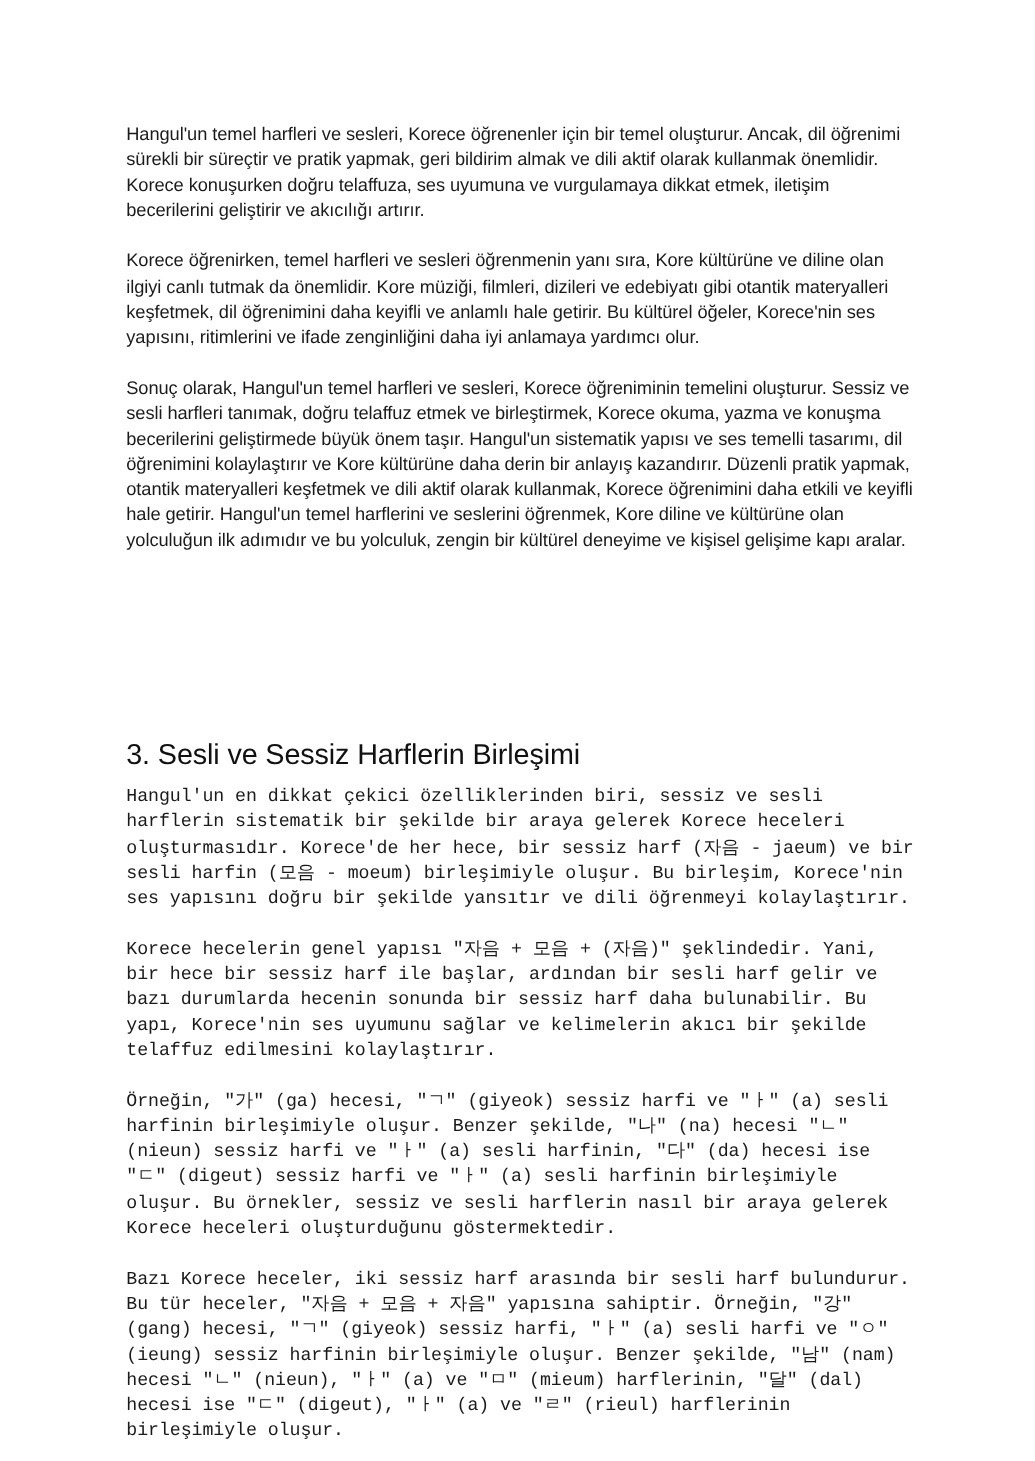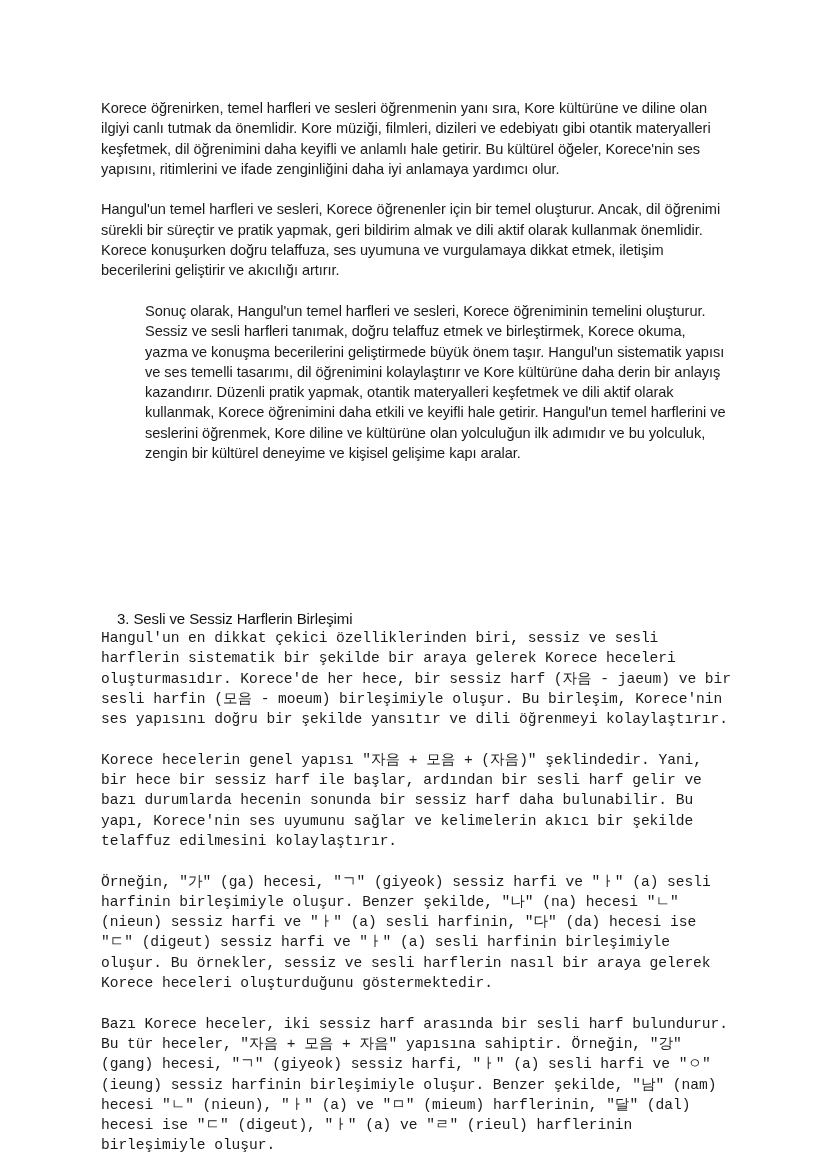--- a/index.html
+++ b/index.html
@@ -22,47 +22,46 @@
       width: 630px;
     }
     .para {
       font-size: 14.6px;
       line-height: 20.3px;
       margin: 0 0 20.3px 0;
       letter-spacing: -0.05px;
     }
     .para.last-before-heading {
       margin-bottom: 0;
-      margin-left: 44px;
     }
     .heading {
-      font-size: 15px;
+      font-size: 23px;
       font-weight: normal;
-      margin: 16px;
+      margin: 0;
       position: absolute;
       left: 101px;
       top: 588px;
       line-height: 30px;
       color: #111;
       letter-spacing: -0.1px;
     }
     .section2 {
       position: absolute;
       left: 101px;
       top: 628px;
       width: 630px;
       font-family: Liberation Mono, monospace;
     }
   </style>
 </head>
 <body>
 
 <div class="page">
+  <p class="para">Hangul'un temel harfleri ve sesleri, Korece öğrenenler için bir temel oluşturur. Ancak, dil öğrenimi sürekli bir süreçtir ve pratik yapmak, geri bildirim almak ve dili aktif olarak kullanmak önemlidir. Korece konuşurken doğru telaffuza, ses uyumuna ve vurgulamaya dikkat etmek, iletişim becerilerini geliştirir ve akıcılığı artırır.</p>
   <p class="para">Korece öğrenirken, temel harfleri ve sesleri öğrenmenin yanı sıra, Kore kültürüne ve diline olan ilgiyi canlı tutmak da önemlidir. Kore müziği, filmleri, dizileri ve edebiyatı gibi otantik materyalleri keşfetmek, dil öğrenimini daha keyifli ve anlamlı hale getirir. Bu kültürel öğeler, Korece'nin ses yapısını, ritimlerini ve ifade zenginliğini daha iyi anlamaya yardımcı olur.</p>
-  <p class="para">Hangul'un temel harfleri ve sesleri, Korece öğrenenler için bir temel oluşturur. Ancak, dil öğrenimi sürekli bir süreçtir ve pratik yapmak, geri bildirim almak ve dili aktif olarak kullanmak önemlidir. Korece konuşurken doğru telaffuza, ses uyumuna ve vurgulamaya dikkat etmek, iletişim becerilerini geliştirir ve akıcılığı artırır.</p>
   <p class="para last-before-heading">Sonuç olarak, Hangul'un temel harfleri ve sesleri, Korece öğreniminin temelini oluşturur. Sessiz ve sesli harfleri tanımak, doğru telaffuz etmek ve birleştirmek, Korece okuma, yazma ve konuşma becerilerini geliştirmede büyük önem taşır. Hangul'un sistematik yapısı ve ses temelli tasarımı, dil öğrenimini kolaylaştırır ve Kore kültürüne daha derin bir anlayış kazandırır. Düzenli pratik yapmak, otantik materyalleri keşfetmek ve dili aktif olarak kullanmak, Korece öğrenimini daha etkili ve keyifli hale getirir. Hangul'un temel harflerini ve seslerini öğrenmek, Kore diline ve kültürüne olan yolculuğun ilk adımıdır ve bu yolculuk, zengin bir kültürel deneyime ve kişisel gelişime kapı aralar.</p>
 </div>
 
 <h2 class="heading">3. Sesli ve Sessiz Harflerin Birleşimi</h2>
 
 <div class="section2">
   <p class="para">Hangul'un en dikkat çekici özelliklerinden biri, sessiz ve sesli harflerin sistematik bir şekilde bir araya gelerek Korece heceleri oluşturmasıdır. Korece'de her hece, bir sessiz harf (자음 - jaeum) ve bir sesli harfin (모음 - moeum) birleşimiyle oluşur. Bu birleşim, Korece'nin ses yapısını doğru bir şekilde yansıtır ve dili öğrenmeyi kolaylaştırır.</p>
   <p class="para">Korece hecelerin genel yapısı "자음 + 모음 + (자음)" şeklindedir. Yani, bir hece bir sessiz harf ile başlar, ardından bir sesli harf gelir ve bazı durumlarda hecenin sonunda bir sessiz harf daha bulunabilir. Bu yapı, Korece'nin ses uyumunu sağlar ve kelimelerin akıcı bir şekilde telaffuz edilmesini kolaylaştırır.</p>
   <p class="para">Örneğin, "가" (ga) hecesi, "ㄱ" (giyeok) sessiz harfi ve "ㅏ" (a) sesli harfinin birleşimiyle oluşur. Benzer şekilde, "나" (na) hecesi "ㄴ" (nieun) sessiz harfi ve "ㅏ" (a) sesli harfinin, "다" (da) hecesi ise "ㄷ" (digeut) sessiz harfi ve "ㅏ" (a) sesli harfinin birleşimiyle oluşur. Bu örnekler, sessiz ve sesli harflerin nasıl bir araya gelerek Korece heceleri oluşturduğunu göstermektedir.</p>
   <p class="para">Bazı Korece heceler, iki sessiz harf arasında bir sesli harf bulundurur. Bu tür heceler, "자음 + 모음 + 자음" yapısına sahiptir. Örneğin, "강" (gang) hecesi, "ㄱ" (giyeok) sessiz harfi, "ㅏ" (a) sesli harfi ve "ㅇ" (ieung) sessiz harfinin birleşimiyle oluşur. Benzer şekilde, "남" (nam) hecesi "ㄴ" (nieun), "ㅏ" (a) ve "ㅁ" (mieum) harflerinin, "달" (dal) hecesi ise "ㄷ" (digeut), "ㅏ" (a) ve "ㄹ" (rieul) harflerinin birleşimiyle oluşur.</p>

